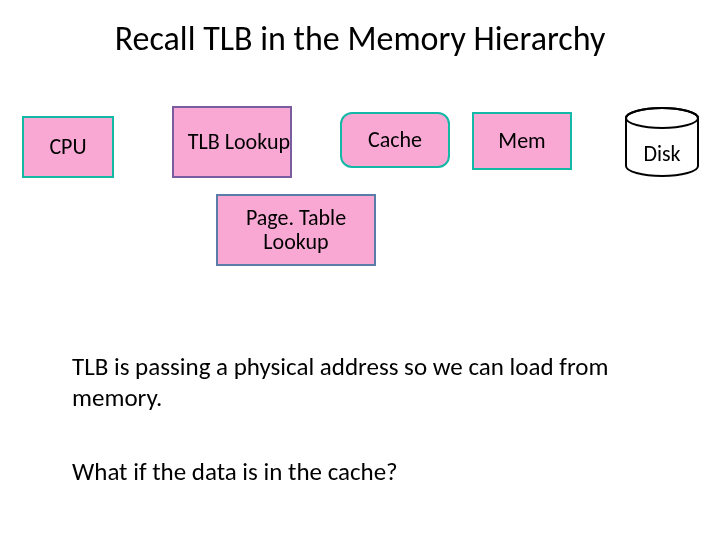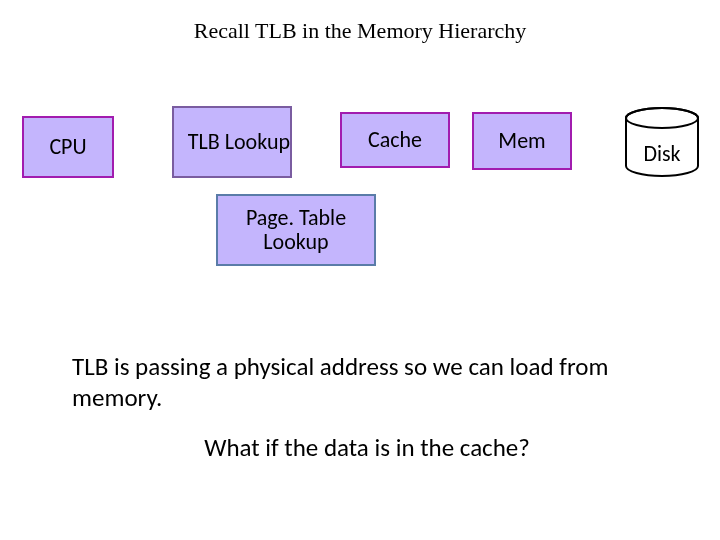--- a/index.html
+++ b/index.html
@@ -1,32 +1,32 @@
 <!DOCTYPE html>
 <html><head>
 <meta charset="utf-8">
 <style>
   * { box-sizing: border-box; margin: 0; padding: 0; }
   html, body { width: 720px; height: 540px; font-family: Calibri, 'Segoe UI', Arial, sans-serif; background: #fff; color: #000; }
   .slide { position: relative; width: 720px; height: 540px; }
-  .title { position: absolute; top: 18px; left: 0; width: 720px; text-align: center; font-size: 22px; font-weight: 400; font-family: Liberation Serif, serif; }
-  .box { position: absolute; border: 2px solid #a21caf; background: #c4b5fd; display: flex; align-items: center; justify-content: center; font-size: 22px; line-height: 1.1; text-align: center; }
+  .title { position: absolute; top: 18px; left: 0; width: 720px; text-align: center; font-size: 34px; font-weight: 400; }
+  .box { position: absolute; border: 2px solid #14b8a6; background: #f9a8d4; display: flex; align-items: center; justify-content: center; font-size: 22px; line-height: 1.1; text-align: center; }
   .box.purple { border-color: #7a5ca0; }
   .box.blue { border-color: #5a7ca8; }
   .cpu { left: 22px;  top: 116px; width: 92px;  height: 62px; }
   .tlb { left: 172px; top: 106px; width: 120px; height: 72px; justify-content: flex-end; }
-  .cache { left: 340px; top: 112px; width: 110px; height: 56px; }
+  .cache { left: 340px; top: 112px; width: 110px; height: 56px; border-radius: 12px; }
   .mem { left: 472px; top: 112px; width: 100px; height: 58px; }
   .pagetable { left: 216px; top: 194px; width: 160px; height: 72px; }
   .disk-wrap { position: absolute; left: 622px; top: 106px; width: 80px; height: 72px; }
   .disk-wrap svg { position: absolute; left: 0; top: 0; }
   .disk-label { position: absolute; left: 0; top: 8px; width: 80px; height: 72px; display: flex; align-items: center; justify-content: center; font-size: 22px; padding-top: 6px; }
   .para { position: absolute; left: 72px; width: 590px; font-size: 25px; line-height: 1.25; }
   .p1 { top: 336px; margin-top: 15px; }
-  .p2 { top: 432px; text-align: center; }
+  .p2 { top: 456px; }
 </style>
 </head>
 <body>
 
 <div class="slide">
 
   <div class="title">Recall TLB in the Memory Hierarchy</div>
 
   <div class="box cpu">
     <span>CPU</span>

